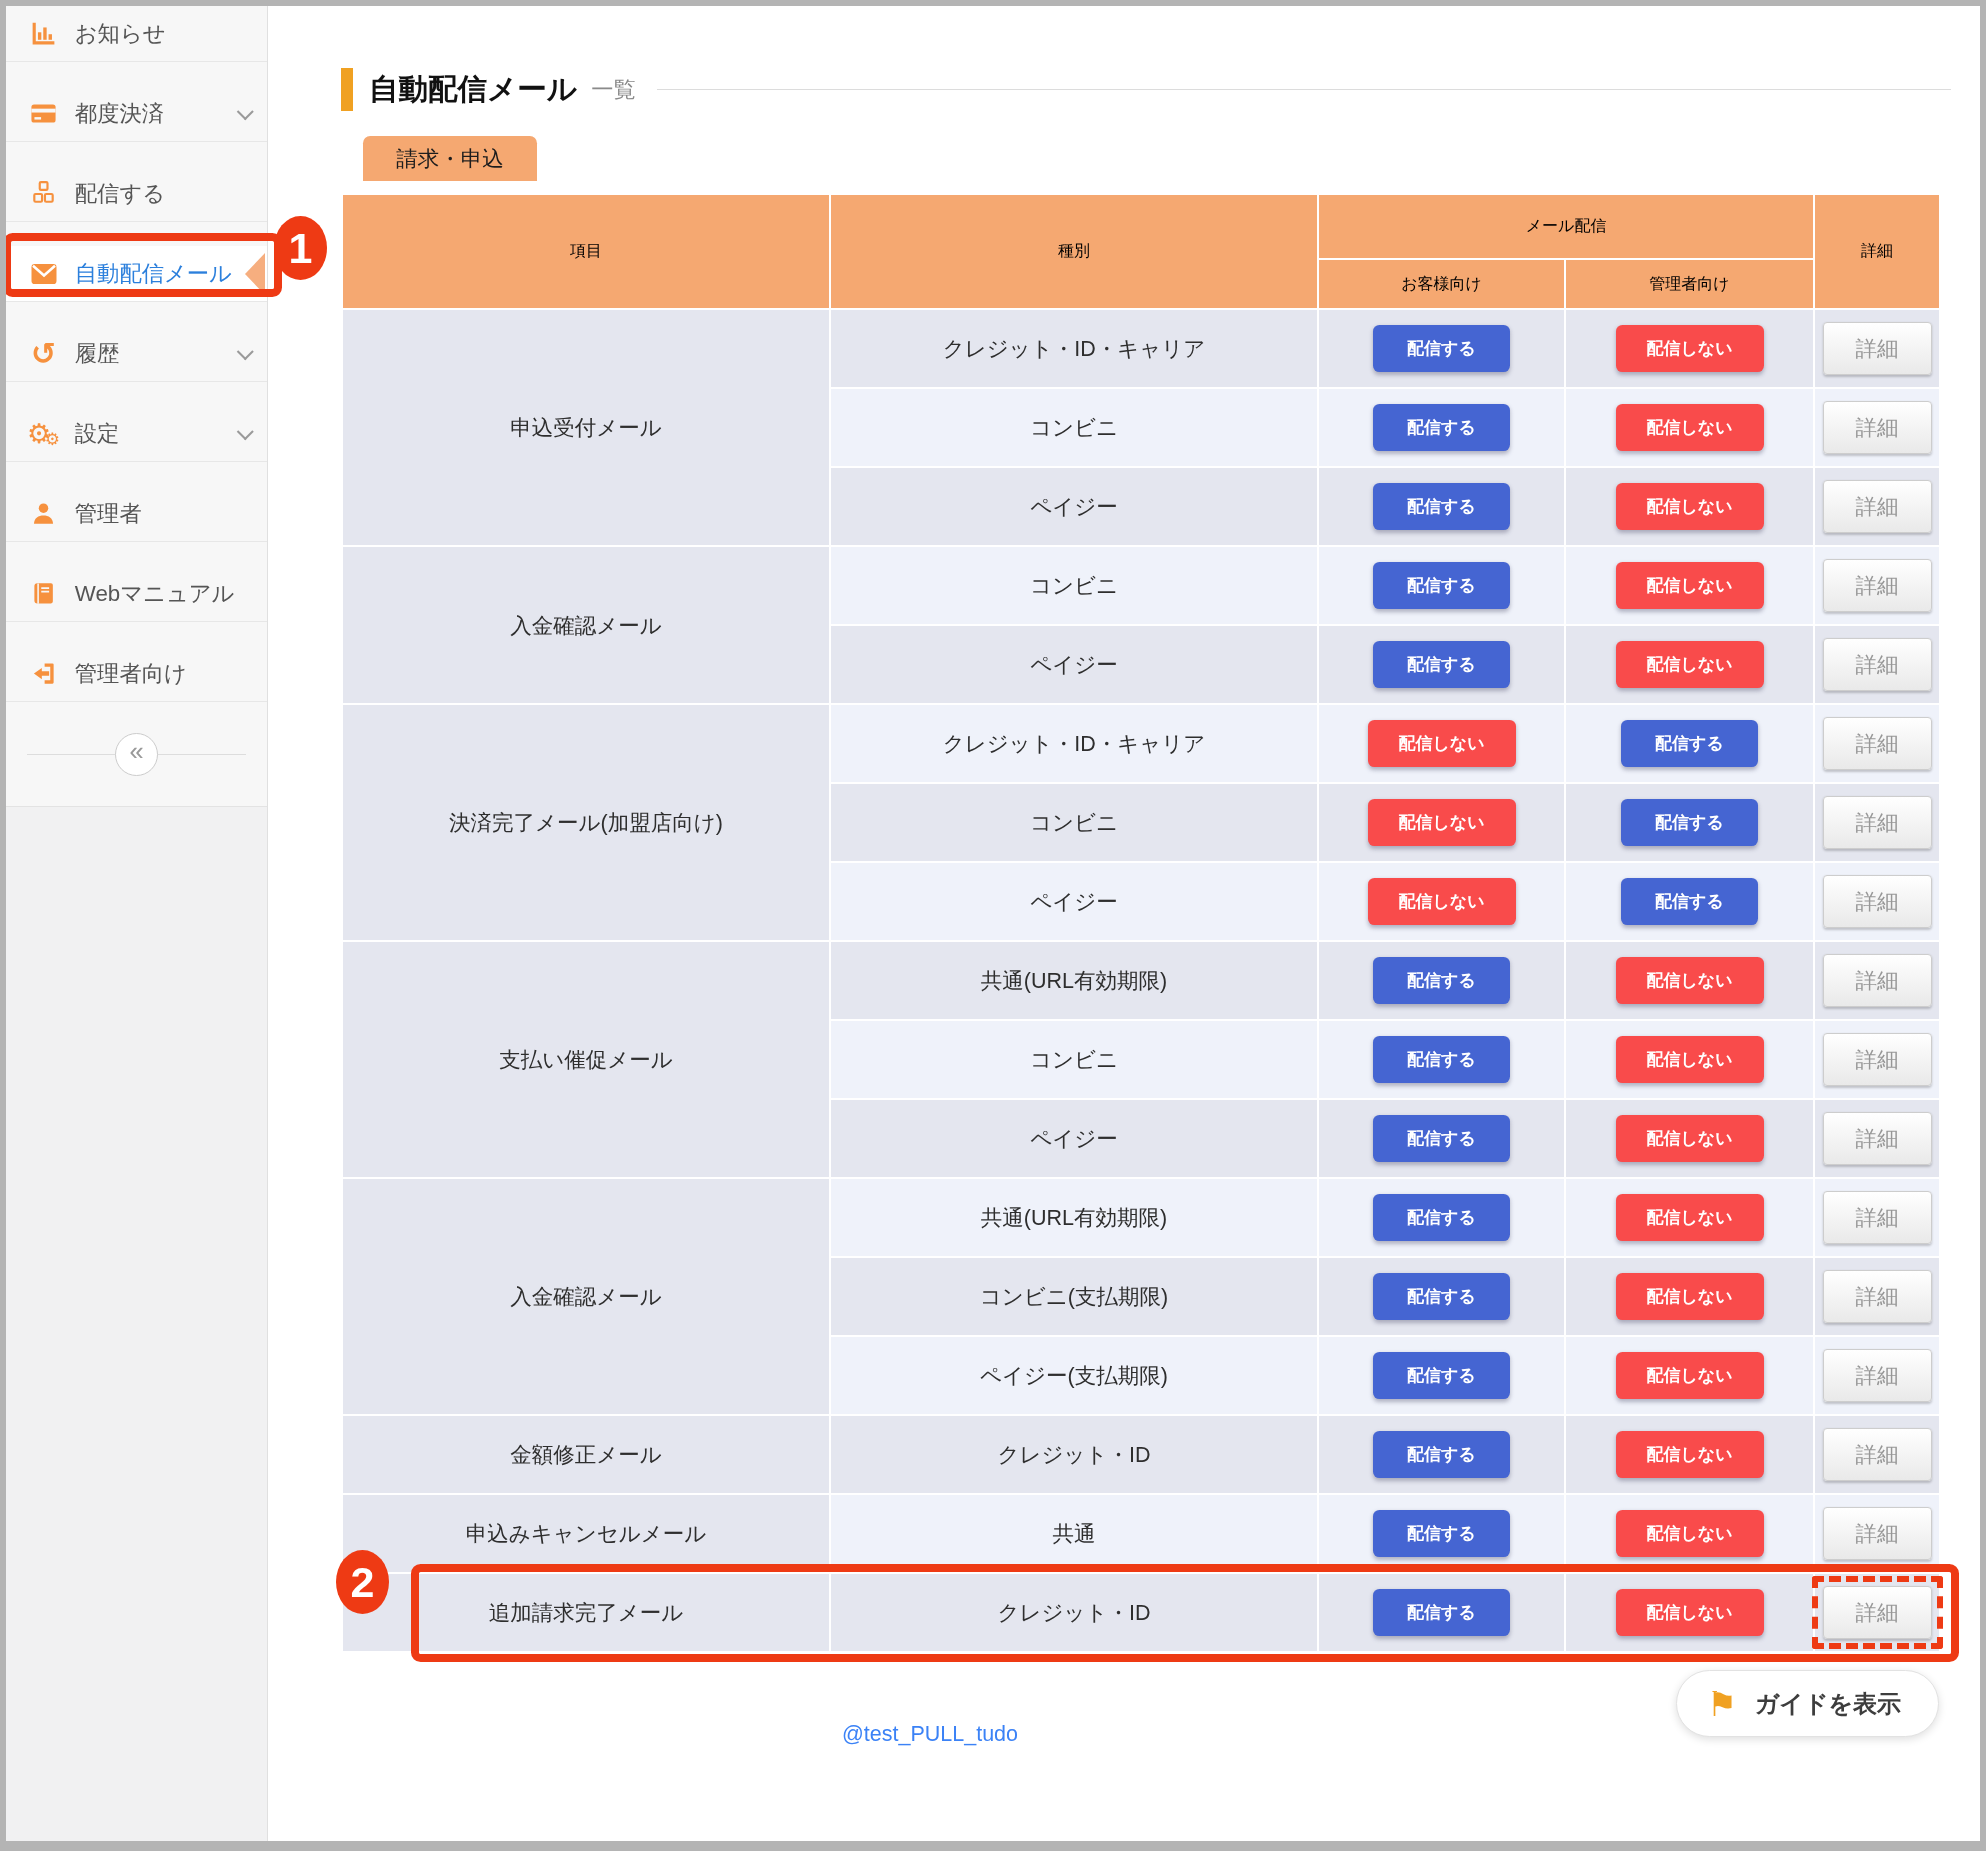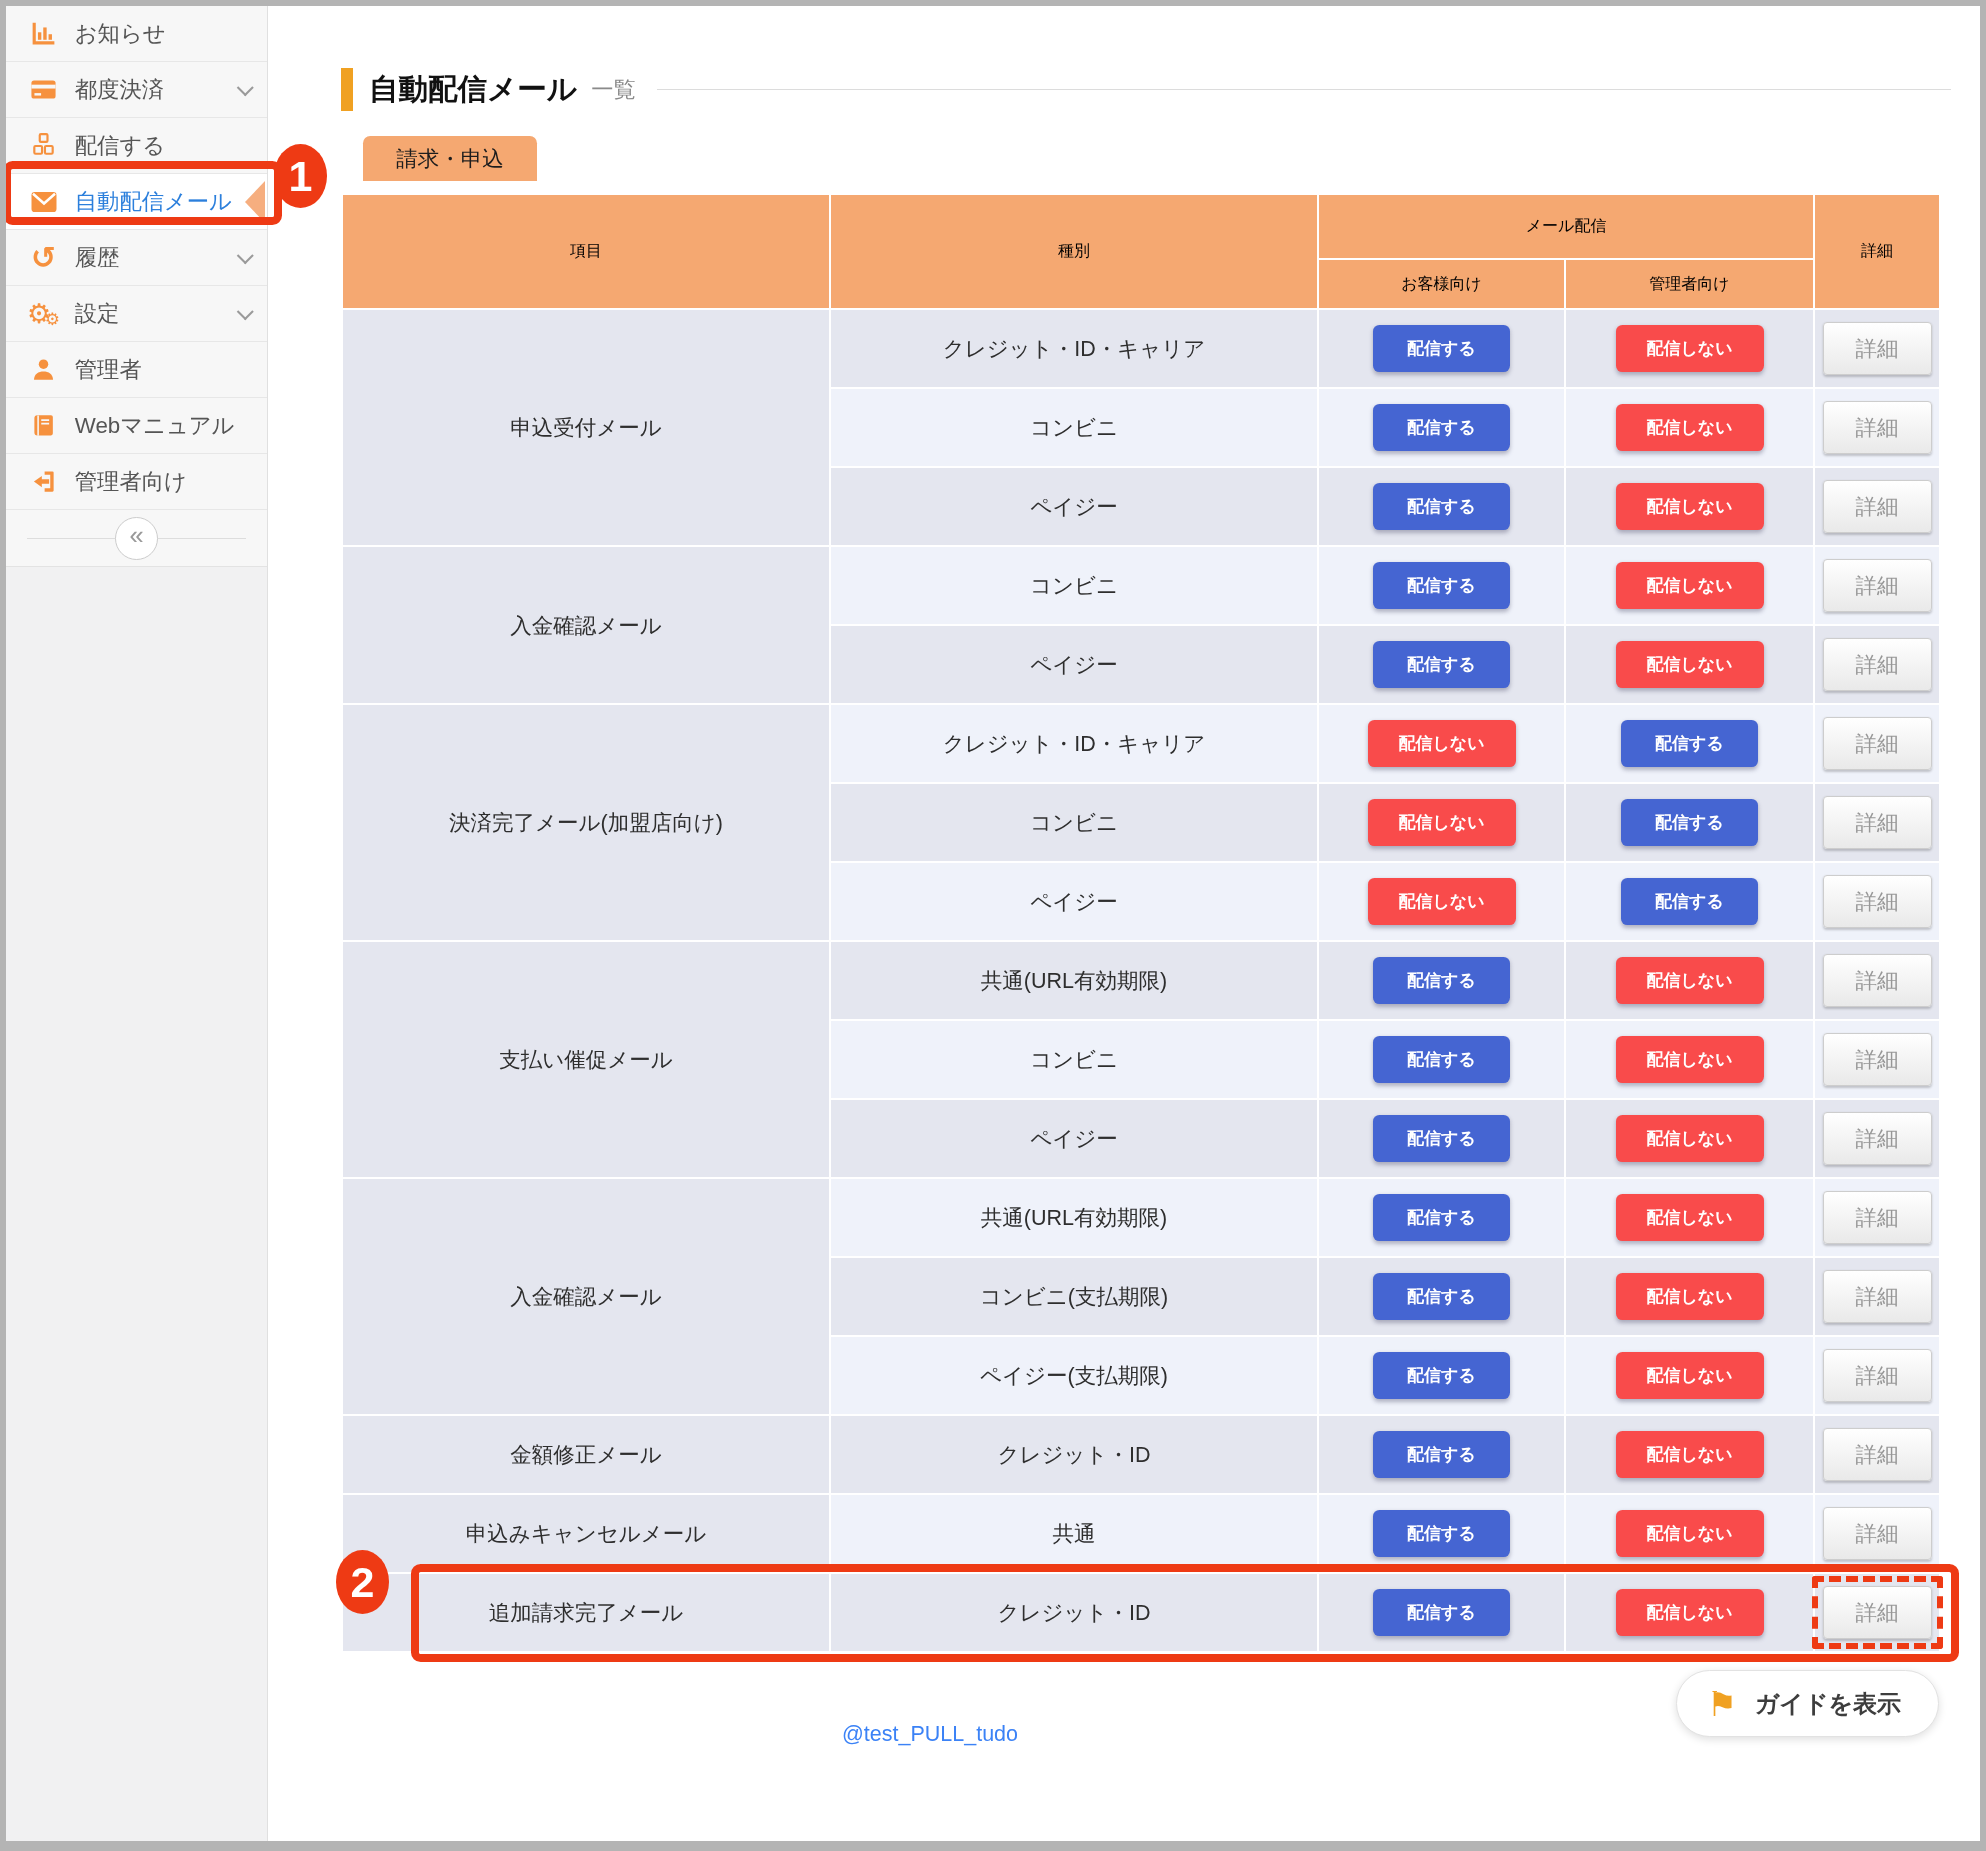--- a/index.html
+++ b/index.html
@@ -17,21 +17,21 @@
     display:flex;align-items:center;justify-content:space-between;
     padding:0 30px 0 38px;
   }
   .app-title{color:#fff;font-size:25px;font-weight:bold;letter-spacing:0.8px;}
   .login-status{color:#fff;font-size:21.5px;}
   
   .body-row{flex:1;display:flex;min-height:0;}
   aside{
     flex:0 0 262px;width:262px;background:#f7f7f7;
     border-right:0.8px solid #e0e0e0;display:flex;flex-direction:column;
-    position:relative;z-index:10;
+    position:relative;z-index:10;gap:24px;
   }
   .side-item{
     flex:0 0 56px;height:56px;display:flex;align-items:center;
     padding:0 17.6px 0 19px;border-bottom:0.8px solid #e7e7e7;
     color:#555;font-size:22.3px;position:relative;cursor:pointer;background:#f7f7f7;
   }
   .side-item .icon{width:37px;flex:0 0 37px;display:flex;justify-content:center;align-items:center;margin-right:12.8px;color:var(--icon_orange,#f6913e);}
   .side-item .icon svg{display:block;}
   .glyph-icon{font-size:30px;line-height:1;font-weight:bold;font-family:"DejaVu Sans",sans-serif;}
   .gear-glyph{font-size:27px;line-height:1;font-family:"DejaVu Sans",sans-serif;}

